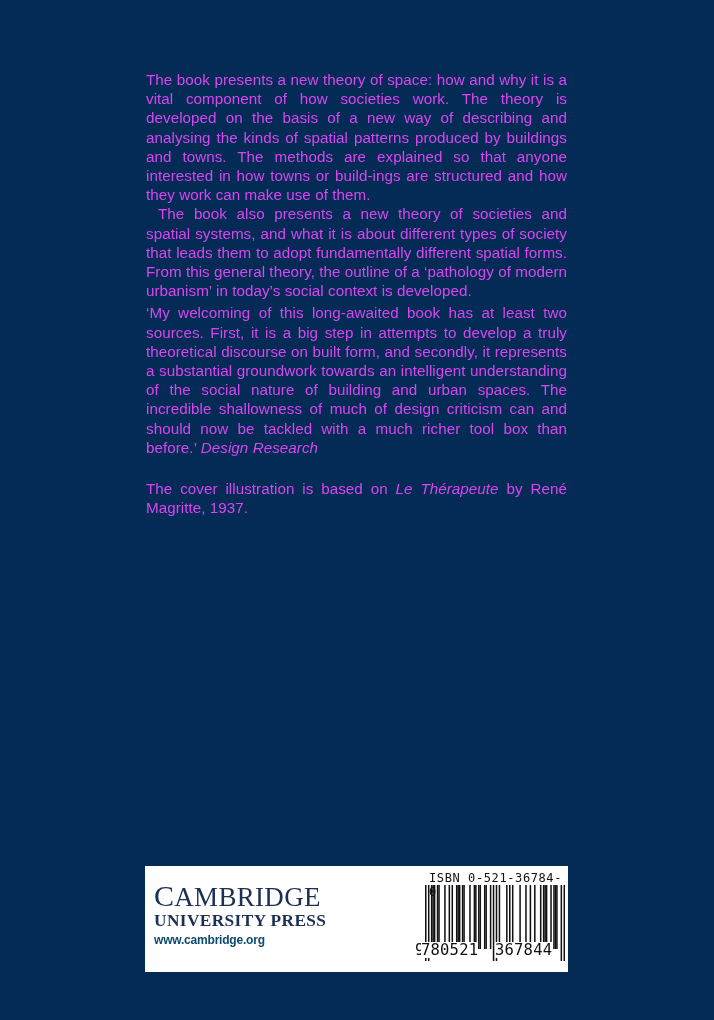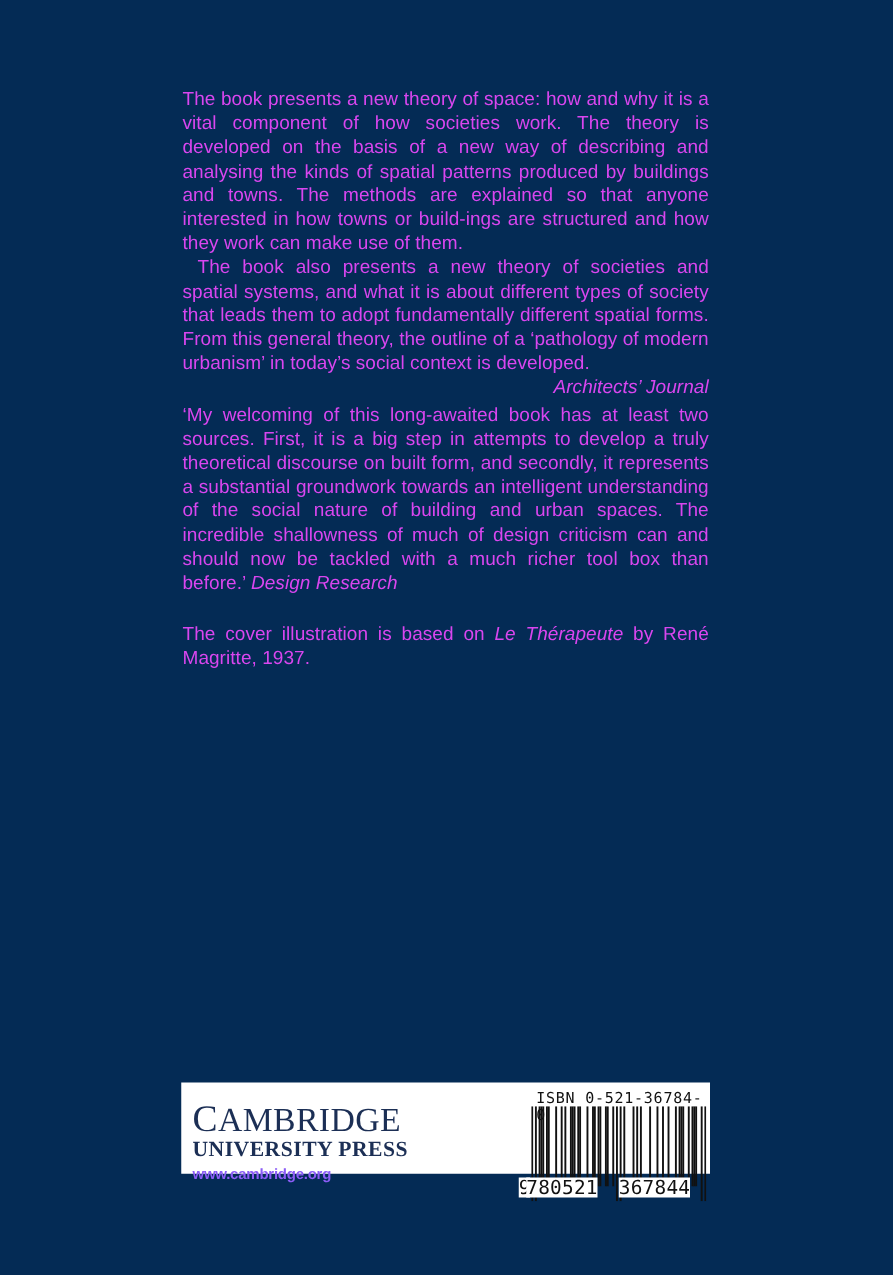--- a/index.html
+++ b/index.html
@@ -26,41 +26,41 @@
       text-align: right; font-style: italic; margin: 0;
     }
     .blurb .gap { margin-top: 3px; }
     .blurb .credit { margin-top: 22px; }
     .blurb .credit i { font-style: italic; }
     .blurb .inline-source { font-style: italic; }
 
     .footer-box {
       position: absolute;
       left: 145px; top: 866px;
-      width: 423px; height: 73px;
+      width: 423px; height: 106px;
       background: #ffffff;
     }
     .logo {
       position: absolute; left: 9px; top: 17px;
       color: #1c2f55;
       font-family: "Liberation Serif", serif;
     }
     .logo .cam {
       font-size: 27px; line-height: 26px; letter-spacing: 0.3px;
       font-weight: normal;
     }
     .logo .cam .big { font-size: 30px; }
     .logo .uni {
       font-size: 17.3px; line-height: 20px; letter-spacing: 0.4px;
       font-weight: bold; margin-top: 1px;
     }
     .logo .url {
       font-family: "Liberation Sans", sans-serif;
       font-size: 12px; line-height: 16px; font-weight: bold;
-      color: #8b5cf6; letter-spacing: -0.2px; margin-top: 1px;
+      color: #0c4a6e; letter-spacing: -0.2px; margin-top: 1px;
     }
     .isbn-text {
       position: absolute; left: 284px; top: 5px;
       font-family: "DejaVu Sans Mono", monospace;
       font-size: 12px; color: #111;
       letter-spacing: 0.6px;
     }
     .barcode {
       position: absolute; left: 280px; top: 19px;
       width: 140px; height: 76px;
@@ -73,21 +73,20 @@
     }
   </style>
 </head>
 <body>
 
 <div class="blurb">
   <p>The book presents a new theory of space: how and why it is a vital component of how societies work. The theory is developed on the basis of a new way of describing and analysing the kinds of spatial patterns produced by buildings and towns. The methods are explained so that anyone interested in how towns or build-ings are structured and how they work can make use of them.</p>
   <p class="indent">The book also presents a new theory of societies and spatial systems, and what it is about different types of society that leads them to adopt fundamentally different spatial forms. From this general theory, the outline of a ‘pathology of modern urbanism’ in today’s social context is developed.</p>
 
 
-  <p class="source">Architects’ Journal</p>
 
   <p class="quote gap"><span>‘My welcoming of this long-awaited book has at least two sources. First, it is a big step in attempts to develop a truly theoretical discourse on built form, and secondly, it represents a substantial groundwork towards an intelligent understanding of the social nature of building and urban spaces. The incredible shallowness of much of design criticism can and should now be tackled with a much richer tool box than before.’</span> <span class="inline-source">Design Research</span></p>
 
   <p class="credit"><span>The cover illustration is based on </span><i>Le Thérapeute</i><span> by René Magritte, 1937.</span></p>
 </div>
 
 <div class="footer-box">
   <div class="logo">
     <div class="cam"><span class="big">C</span><span>AMBRIDGE</span></div>
     <div class="uni">UNIVERSITY PRESS</div>

